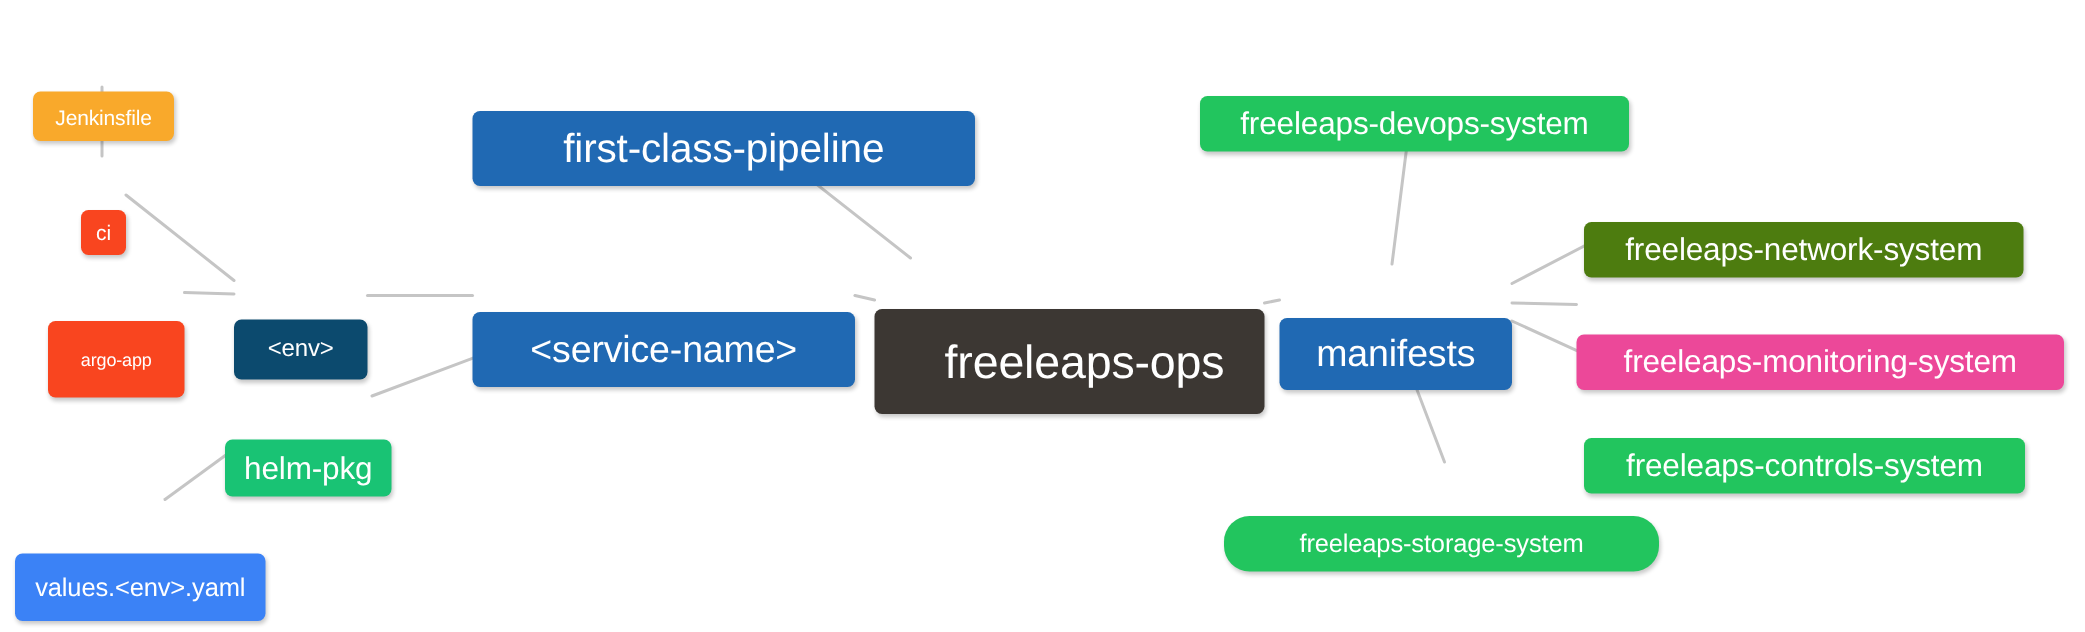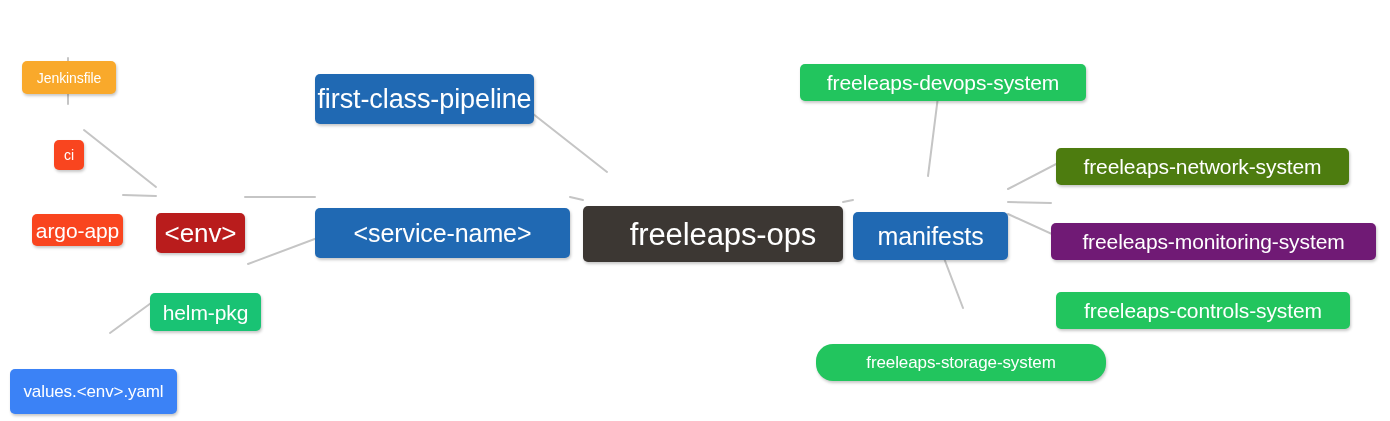--- a/index.html
+++ b/index.html
@@ -62,57 +62,57 @@
       <line x1="156" y1="196" x2="123" y2="195" stroke="#c5c5c5" stroke-width="2" stroke-linecap="round"></line>
       <line x1="68" y1="104" x2="68" y2="58" stroke="#c5c5c5" stroke-width="2" stroke-linecap="round"></line>
       <line x1="162" y1="295" x2="110" y2="333" stroke="#c5c5c5" stroke-width="2" stroke-linecap="round"></line>
       <line x1="928" y1="176" x2="942" y2="65" stroke="#c5c5c5" stroke-width="2" stroke-linecap="round"></line>
       <line x1="1008" y1="189" x2="1085" y2="149" stroke="#c5c5c5" stroke-width="2" stroke-linecap="round"></line>
       <line x1="1008" y1="202" x2="1051" y2="203" stroke="#c5c5c5" stroke-width="2" stroke-linecap="round"></line>
       <line x1="1008" y1="214" x2="1100" y2="256" stroke="#c5c5c5" stroke-width="2" stroke-linecap="round"></line>
       <line x1="931" y1="224" x2="963" y2="308" stroke="#c5c5c5" stroke-width="2" stroke-linecap="round"></line>
     </svg>
   <div id="node-layer">
-      <div class="node" style="left: 583px; top: 170px; width: 260px; height: 56px; background: rgb(60, 55, 51); font-size: 31px; padding-left: 20px;">
+      <div class="node" style="left: 583px; top: 170px; width: 260px; height: 70px; background: rgb(60, 55, 51); font-size: 31px; padding-left: 20px;">
         <span>freeleaps-ops</span>
       </div>
       <div class="node" style="left: 315px; top: 172px; width: 255px; height: 50px; background: rgb(32, 105, 179); font-size: 25px;">
         <span>&lt;service-name&gt;</span>
       </div>
-      <div class="node" style="left: 315px; top: 38px; width: 219px; height: 50px; background: rgb(32, 105, 179); font-size: 27px;">
+      <div class="node" style="left: 315px; top: 38px; width: 335px; height: 50px; background: rgb(32, 105, 179); font-size: 27px;">
         <span>first-class-pipeline</span>
       </div>
       <div class="node" style="left: 853px; top: 176px; width: 155px; height: 48px; background: rgb(32, 105, 179); font-size: 25px;">
         <span>manifests</span>
       </div>
-      <div class="node" style="left: 156px; top: 177px; width: 89px; height: 40px; background: #b91c1c; font-size: 26px;">
+      <div class="node" style="left: 156px; top: 177px; width: 89px; height: 40px; background: #0c4a6e; font-size: 16px;">
         <span>&lt;env&gt;</span>
       </div>
       <div class="node" style="left: 150px; top: 257px; width: 111px; height: 38px; background: rgb(25, 195, 116); font-size: 21px; justify-content: center;">
         <span>helm-pkg</span>
       </div>
       <div class="node" style="left: 54px; top: 104px; width: 30px; height: 30px; background: rgb(249, 69, 31); font-size: 14px;">
         <span>ci</span>
       </div>
-      <div class="node" style="left: 32px; top: 178px; width: 91px; height: 32px; background: rgb(249, 69, 31); font-size: 21px; text-align: center;">
+      <div class="node" style="left: 32px; top: 178px; width: 91px; height: 51px; background: rgb(249, 69, 31); font-size: 12px; text-align: center;">
         <span>argo-app</span>
       </div>
       <div class="node" style="left: 22px; top: 25px; width: 94px; height: 33px; background: rgb(249, 169, 43); font-size: 14px;">
         <span>Jenkinsfile</span>
       </div>
       <div class="node" style="left: 10px; top: 333px; width: 167px; height: 45px; background: #3b82f6; font-size: 17px;">
         <span>values.&lt;env&gt;.yaml</span>
       </div>
       <div class="node" style="left: 800px; top: 28px; width: 286px; height: 37px; background: rgb(34, 197, 94); font-size: 21px;">
         <span>freeleaps-devops-system</span>
       </div>
       <div class="node" style="left: 1056px; top: 112px; width: 293px; height: 37px; background: #4d7c0f; font-size: 21px;">
         <span>freeleaps-network-system</span>
       </div>
-      <div class="node" style="left: 1051px; top: 187px; width: 325px; height: 37px; background: #701a75; font-size: 21px;">
+      <div class="node" style="left: 1051px; top: 187px; width: 325px; height: 37px; background: #ec4899; font-size: 21px;">
         <span>freeleaps-monitoring-system</span>
       </div>
       <div class="node" style="left: 1056px; top: 256px; width: 294px; height: 37px; background: rgb(34, 197, 94); font-size: 21px;">
         <span>freeleaps-controls-system</span>
       </div>
       <div class="node" style="left: 816px; top: 308px; width: 290px; height: 37px; background: rgb(34, 197, 94); font-size: 17px; border-radius: 17px;">
         <span>freeleaps-storage-system</span>
       </div>
     </div>
 </div>

